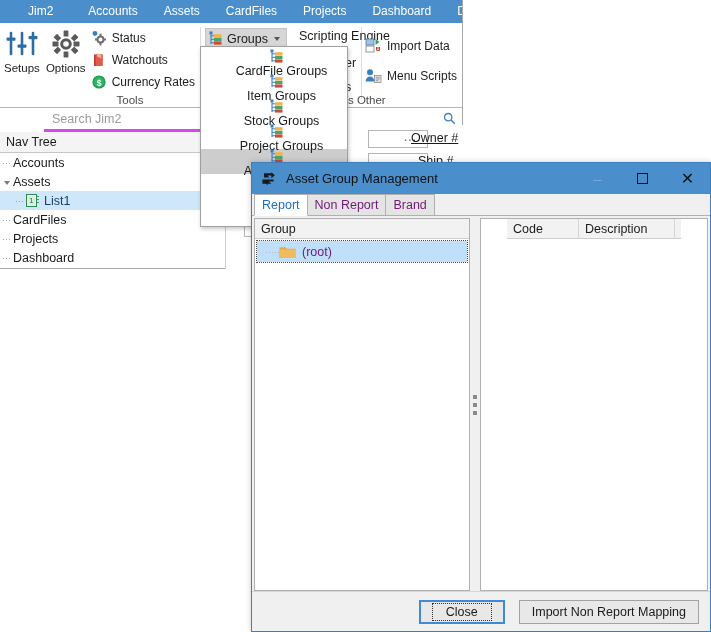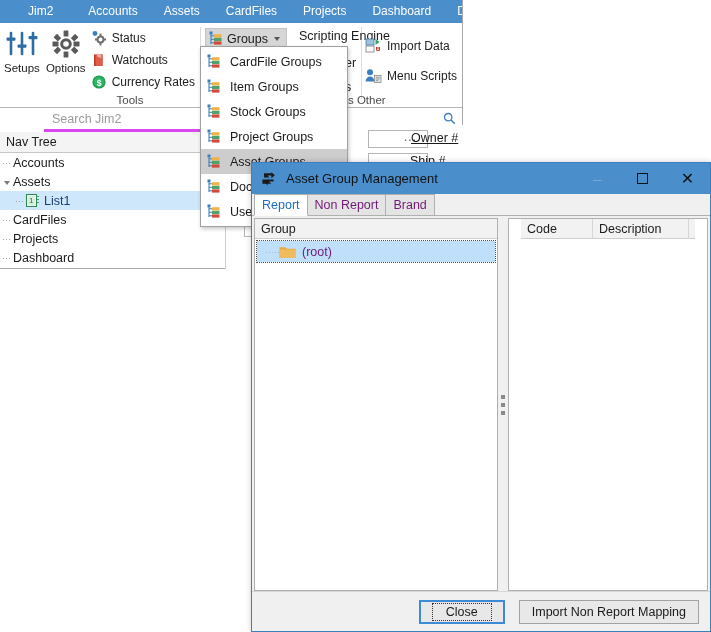--- a/index.html
+++ b/index.html
@@ -108,21 +108,21 @@
     background: #ffffff;
     border: 1px solid #a0a0a0;
     box-shadow: 1px 2px 4px rgba(0,0,0,0.22);
     z-index: 40;
     padding: 2px 0;
   }
   .menu-item {
     display: flex; align-items: center;
     height: 25px; padding-left: 6px;
     font-size: 12.5px; color: #1a1a1a;
-    cursor: default; white-space: nowrap;
+    cursor: default; white-space: nowrap; flex-direction: column;
   }
   .menu-item.sel { background: #cdcdcd; }
   .menu-item .lbl { margin-left: 9px; }
 
   
   .searchbar {
     height: 24px; background:#fff;
     border-bottom: 3px solid #d946ef;
     display:flex; align-items:center;
     padding: 0 6px;
@@ -220,21 +220,21 @@
     border-bottom:1px solid #ffffff; margin-bottom:-1px;
     height:22px; z-index:2;
   }
 
   
   .dlg-body { flex:1; display:flex; padding:2px 2px 0 2px; background:#f0f0f0; }
   .pane {
     background:#ffffff; border:1px solid #b0b0b0;
     display:flex; flex-direction:column; overflow:hidden;
   }
-  .pane.left { width:244px; }
+  .pane.left { width:216px; }
   .pane.right { flex:1;align-items:center; }
   .splitter {
     width:10px; display:flex; align-items:center; justify-content:center;
     background:#f0f0f0; cursor:col-resize;
   }
   .grip { display:flex; flex-direction:column; gap:4px; }
   .grip i { display:block; width:4px; height:4px; background:#8a8a8a; }
 
   .pane-head {
     height:20px; background:#f2f2f2; border-bottom:1px solid #cecece;
@@ -524,21 +524,21 @@
   <div class="bg-panel">
     <div class="bg-tabtxt" style="left:8px; top:74px;">Ser</div>
     <div class="bg-field" style="left:18px; top:92px; width:70px; height:20px;"></div>
     <div class="bg-ell" style="left:28px; top:95px; color:#9b9b9b;">Dr</div>
 
     <div class="bg-field" style="left:142px; top:5px; width:60px;"></div>
     <div class="bg-ell" style="left:178px; top:5px;">...</div>
     <div class="bg-lbl" style="left:185px; top:6px;"><u>Owner #</u></div>
 
     <div class="bg-field" style="left:142px; top:28px; width:60px;"></div>
-    <div class="bg-lbl" style="left:184px; top:29px;"><u>Ship #</u></div>
+    <div class="bg-lbl" style="left:192px; top:29px;"><u>Ship #</u></div>
   </div>
 
   <div class="menu-popup">
 
     <div class="menu-item">
       <span>
         <svg width="14" height="15" viewBox="0 0 14 15">
           <rect x="0.5" y="0.5" width="3" height="3" fill="#3a7fbf"></rect>
           <line x1="2" y1="3.5" x2="2" y2="13" stroke="#3a7fbf" stroke-width="1.1"></line>
           <line x1="2" y1="4.8" x2="5" y2="4.8" stroke="#3a7fbf" stroke-width="1"></line>

